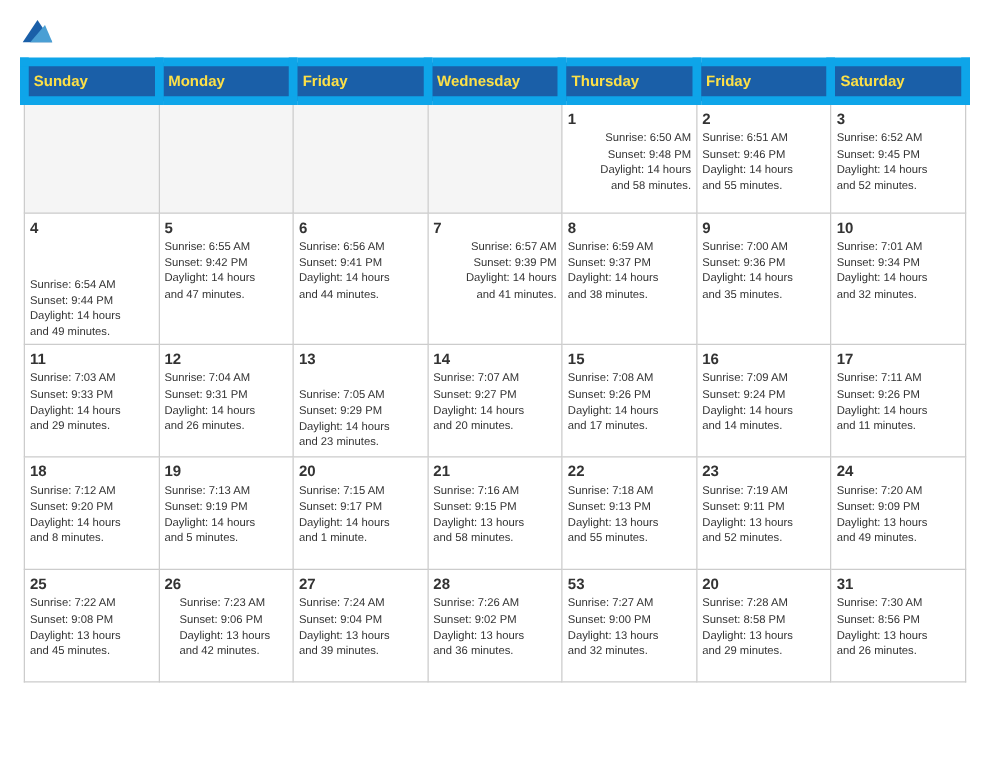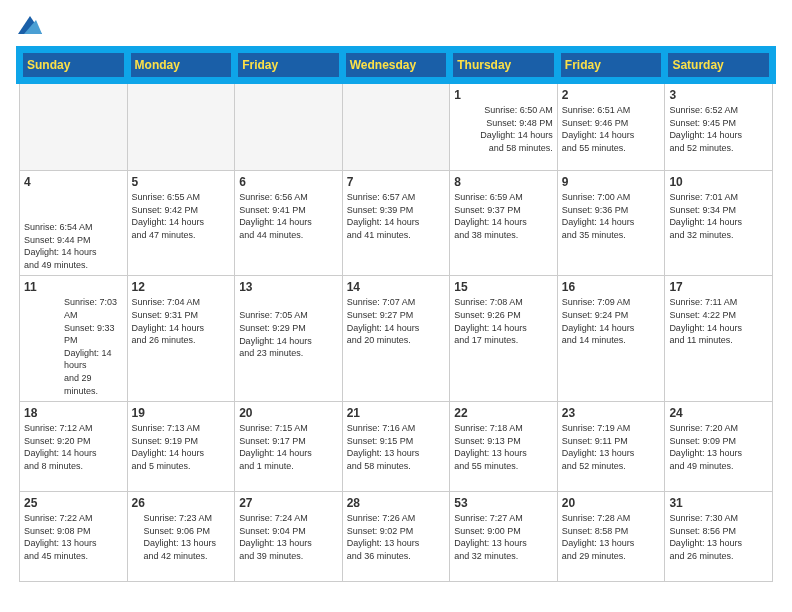--- a/index.html
+++ b/index.html
@@ -168,21 +168,21 @@
         </td>
         <td>
           <span class="day-num">6</span>
           <div class="day-info" style="white-space: pre-line;">Sunrise: 6:56 AM
 Sunset: 9:41 PM
 Daylight: 14 hours
 and 44 minutes.</div>
         </td>
         <td>
           <span class="day-num">7</span>
-          <div class="day-info" style="white-space: pre-line;">Sunrise: 6:57 AM
+          <div class="day-info" style="white-space: pre-line; text-align: right;">Sunrise: 6:57 AM
 Sunset: 9:39 PM
 Daylight: 14 hours
 and 41 minutes.</div>
         </td>
         <td>
           <span class="day-num">8</span>
           <div class="day-info" style="white-space: pre-line;">Sunrise: 6:59 AM
 Sunset: 9:37 PM
 Daylight: 14 hours
 and 38 minutes.</div>
@@ -198,21 +198,21 @@
           <span class="day-num">10</span>
           <div class="day-info" style="white-space: pre-line;">Sunrise: 7:01 AM
 Sunset: 9:34 PM
 Daylight: 14 hours
 and 32 minutes.</div>
         </td>
       </tr>
       <tr>
         <td>
           <span class="day-num">11</span>
-          <div class="day-info" style="white-space: pre-line; margin-left: 40px;">Sunrise: 7:03 AM
+          <div class="day-info" style="white-space: pre-line;">Sunrise: 7:03 AM
 Sunset: 9:33 PM
 Daylight: 14 hours
 and 29 minutes.</div>
         </td>
         <td>
           <span class="day-num">12</span>
           <div class="day-info" style="white-space: pre-line;">Sunrise: 7:04 AM
 Sunset: 9:31 PM
 Daylight: 14 hours
 and 26 minutes.</div>
@@ -241,21 +241,21 @@
         <td>
           <span class="day-num">16</span>
           <div class="day-info" style="white-space: pre-line;">Sunrise: 7:09 AM
 Sunset: 9:24 PM
 Daylight: 14 hours
 and 14 minutes.</div>
         </td>
         <td>
           <span class="day-num">17</span>
           <div class="day-info" style="white-space: pre-line;">Sunrise: 7:11 AM
-Sunset: 4:22 PM
+Sunset: 9:26 PM
 Daylight: 14 hours
 and 11 minutes.</div>
         </td>
       </tr>
       <tr>
         <td>
           <span class="day-num">18</span>
           <div class="day-info" style="white-space: pre-line;">Sunrise: 7:12 AM
 Sunset: 9:20 PM
 Daylight: 14 hours

